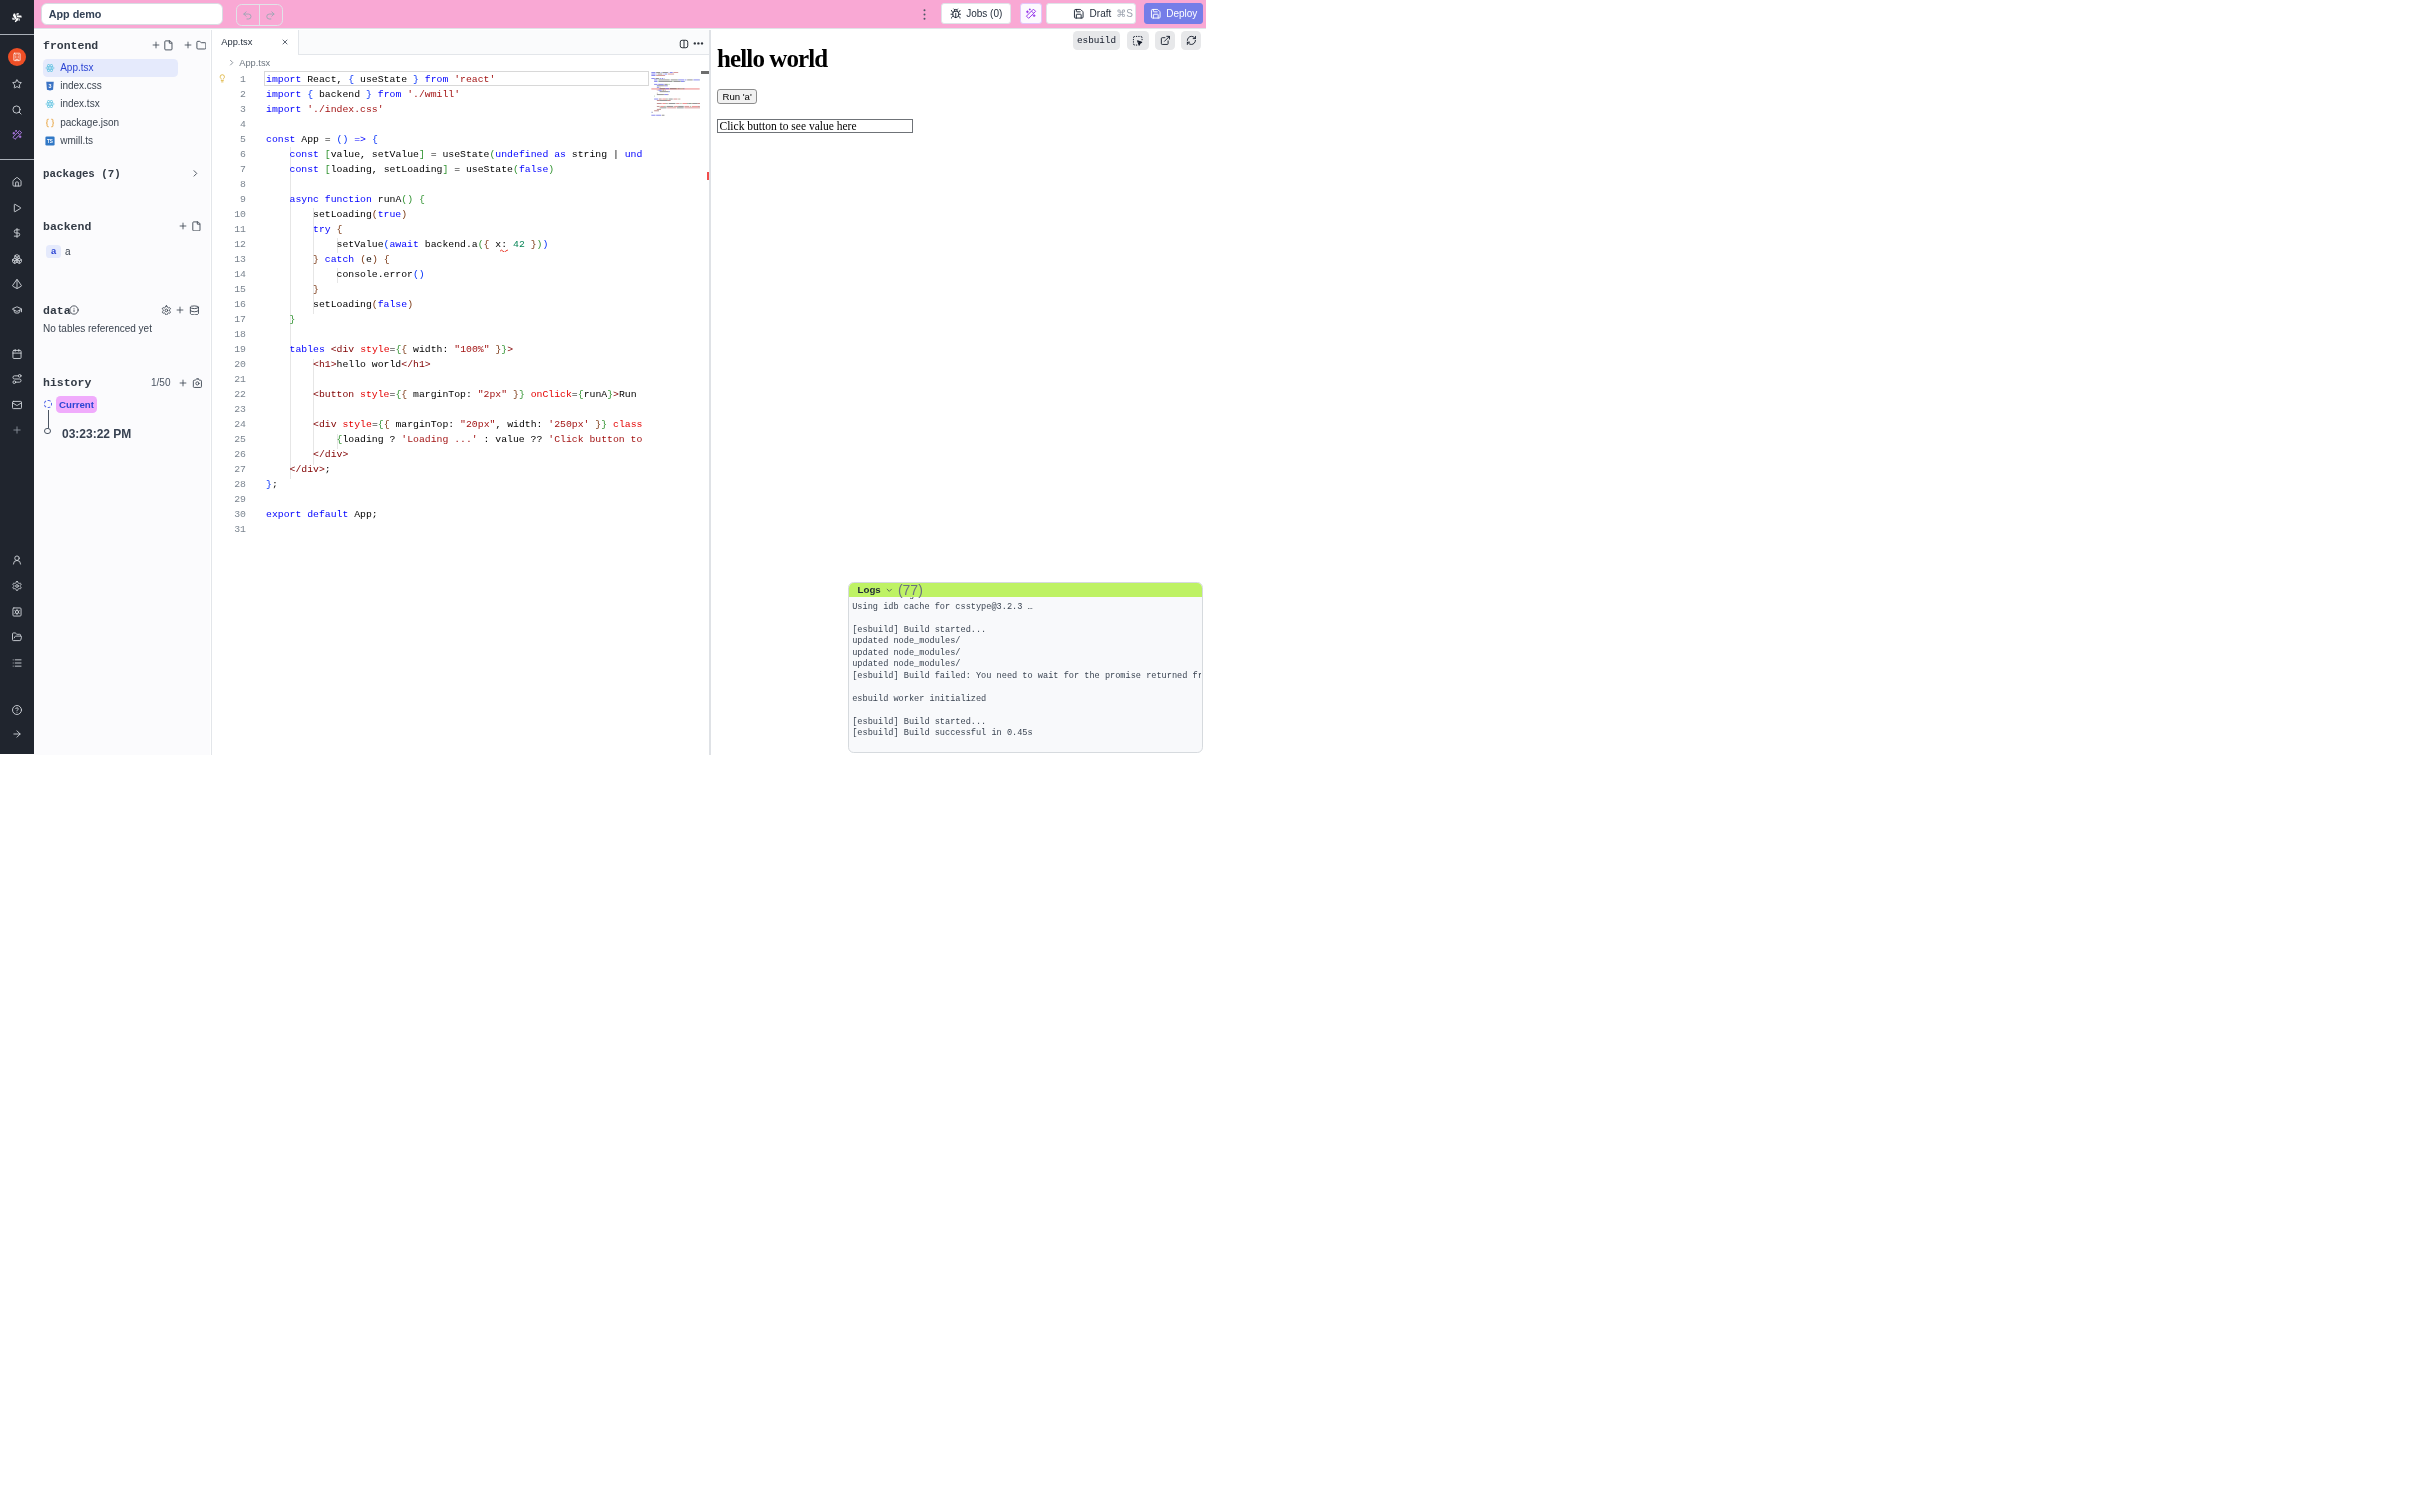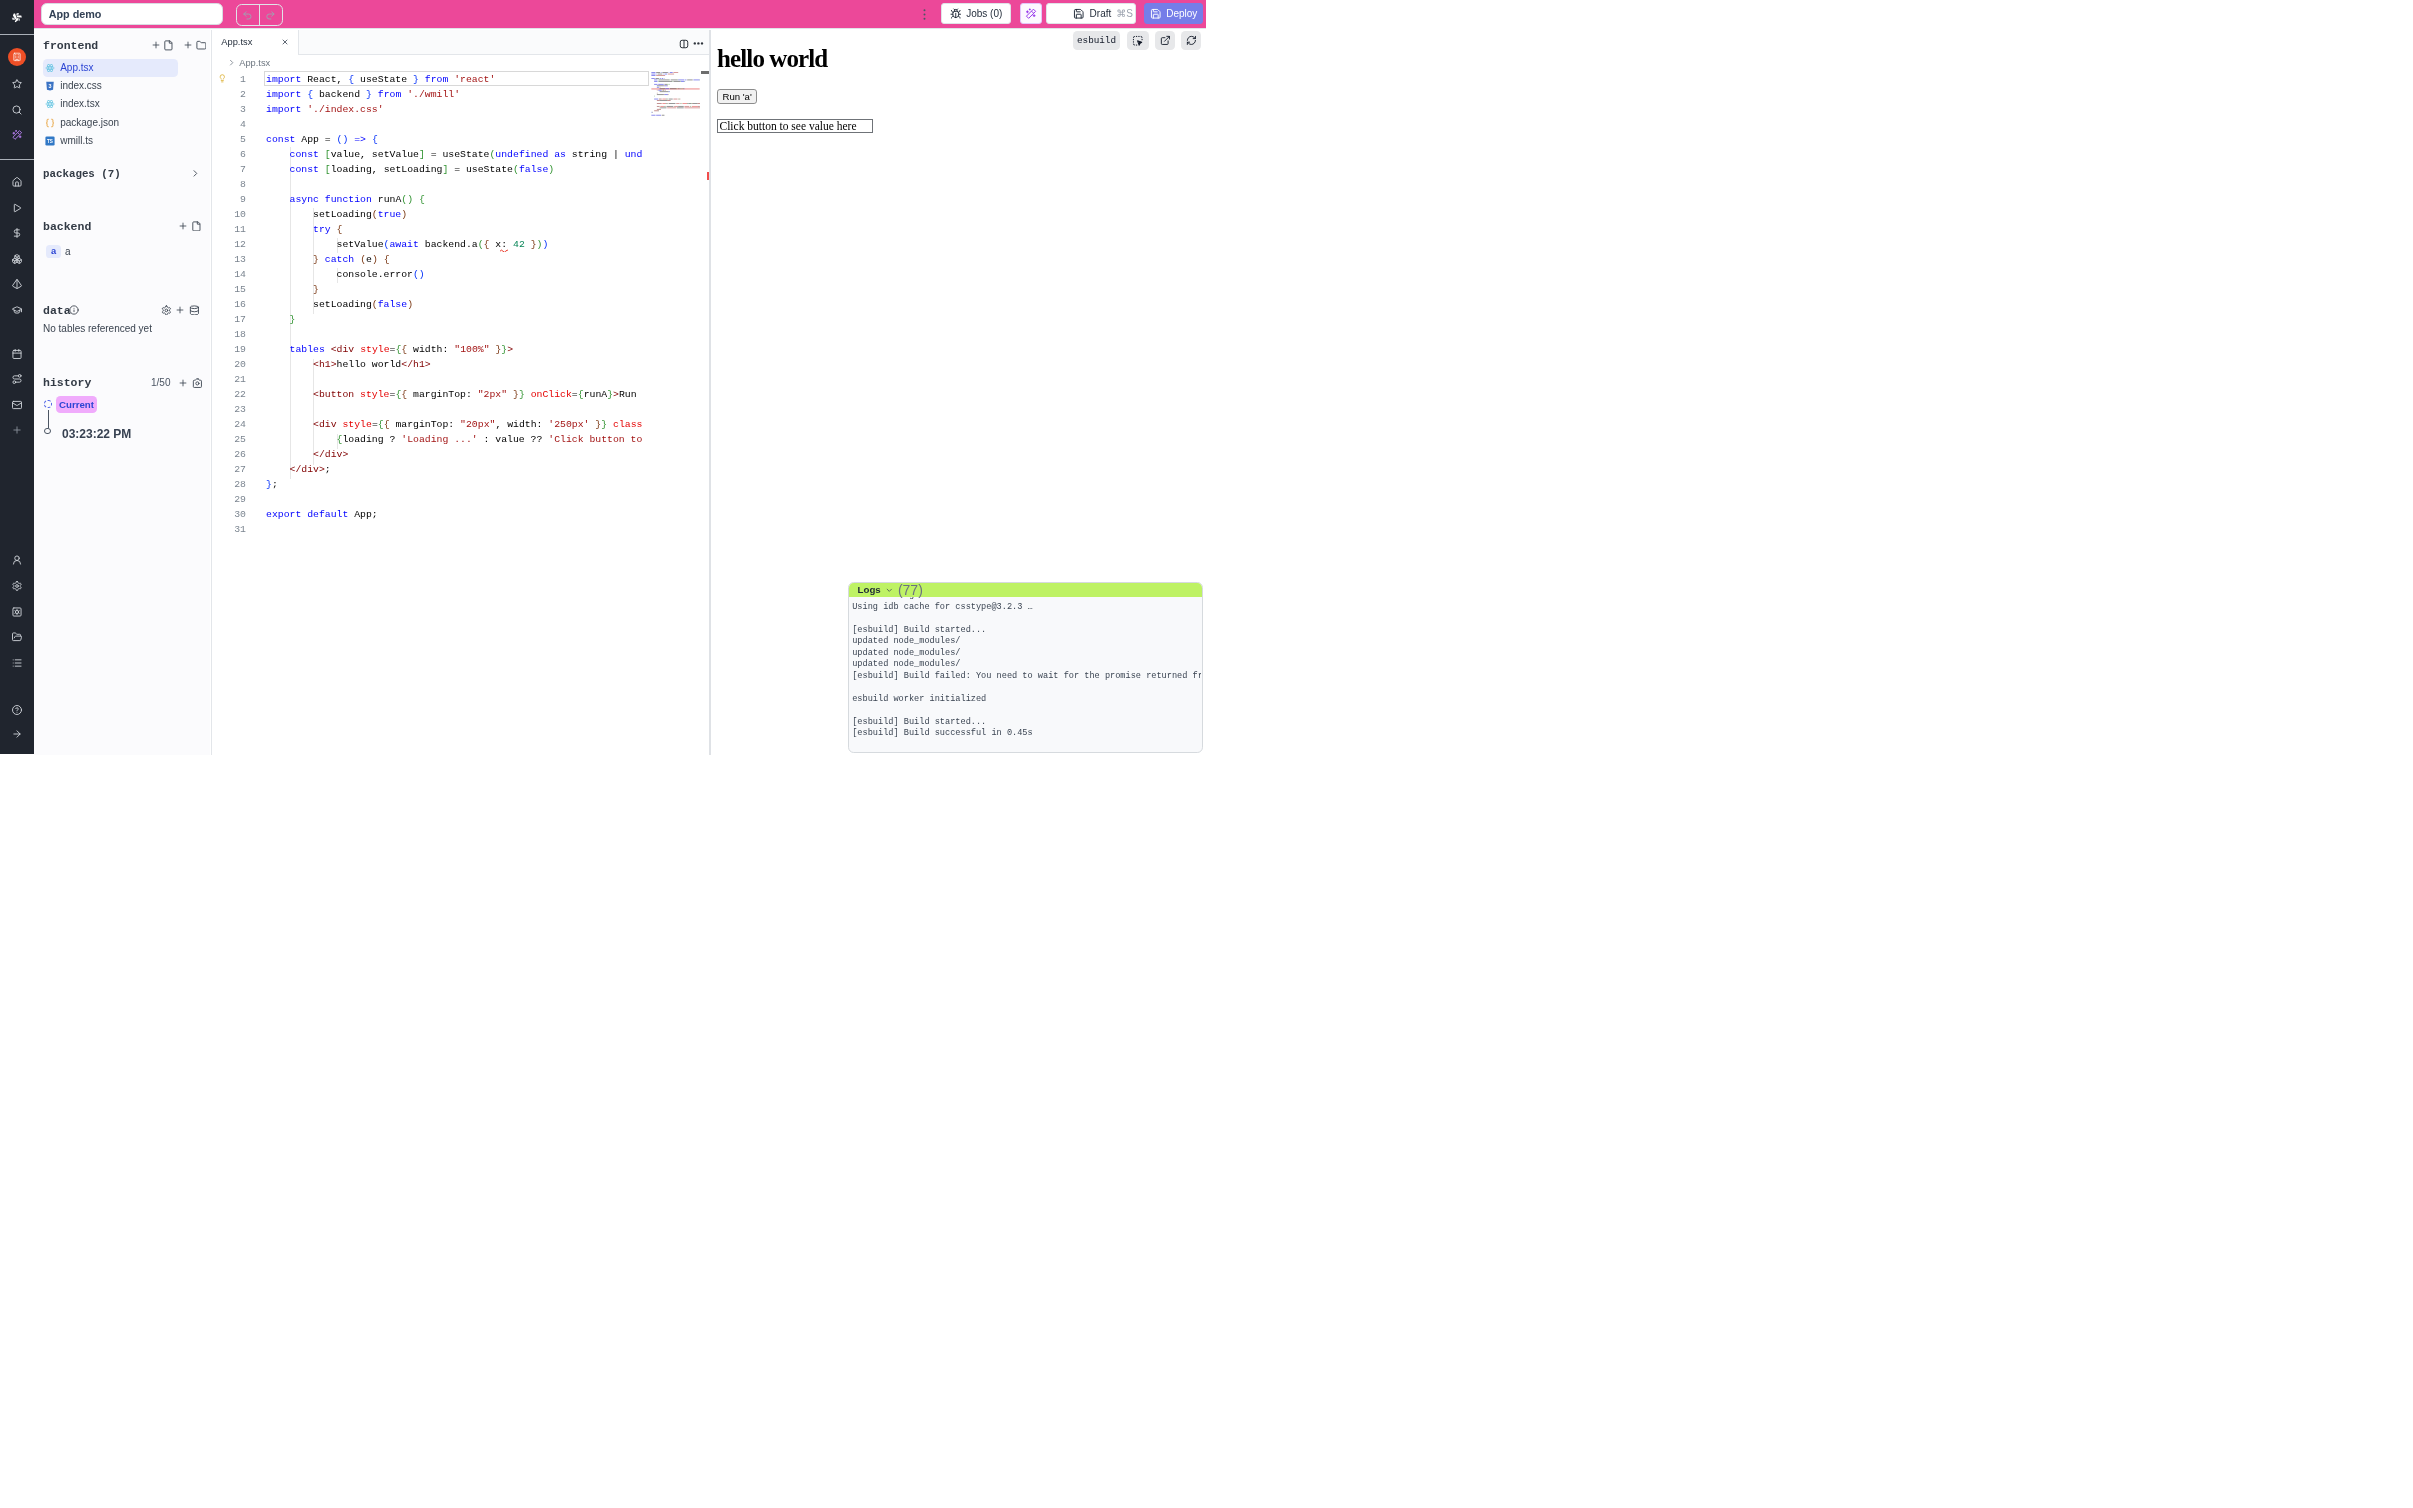--- a/index.html
+++ b/index.html
@@ -8,21 +8,21 @@
   .abs { position:absolute; }
   svg.ic { display:block; }
 
   
   #sidebar { position:absolute; left:0; top:0; width:34px; height:754px; background:#20252e; }
   #sidebar .sep { position:absolute; left:0; width:34px; height:0.7px; background:#aab0b8; }
   .sic { position:absolute; left:50%; transform:translate(-50%,-50%); }
 
   
   #topbar { position:absolute; left:34px; top:0; width:1172px; height:29px;
-    background:#ec4899; border-bottom:0.7px solid #e0e3e8; }
+    background:#f9a8d4; border-bottom:0.7px solid #e0e3e8; }
   #appname { position:absolute; left:6.5px; top:2.9px; width:182px; height:22px; background:#fff;
     border:0.7px solid #d8dce2; border-radius:5.7px; line-height:21px; padding-left:7.2px;
     font-size:10.8px; font-weight:700; color:#334155; }
   #undoredo { position:absolute; left:202px; top:3.6px; width:47px; height:22px;
     border:0.7px solid #e0e3e8; border-radius:5.7px; display:flex; }
   #undoredo div { width:24px; height:21px; display:flex; align-items:center; justify-content:center; }
   #undoredo div:first-child { border-right:0.7px solid #e0e3e8; }
   .tbtn { position:absolute; top:2.9px; height:21.5px; background:#fff; border:0.7px solid #dfe3e8;
     border-radius:3px; display:flex; align-items:center; justify-content:center; gap:5px;
     font-size:10px; font-weight:500; color:#1f2937; }
@@ -65,21 +65,21 @@
   #vdiv { position:absolute; left:709px; top:29.5px; width:2.5px; height:725px; background:#dfe2e6; }
 
   
   #preview { position:absolute; left:711px; top:29.5px; width:495px; height:725px; background:#fff; }
   .chip { position:absolute; background:#e7e8ea; border-radius:4.3px; }
   #hello { position:absolute; left:6.1px; top:15.3px; font-family:"Liberation Serif", serif;
     font-weight:700; font-size:25px; letter-spacing:-0.9px; color:#000; }
   #runbtn { position:absolute; left:6.1px; top:59px; width:40px; height:15px; background:#f1f1f1;
     border:0.7px solid #8c8c8c; border-radius:2.9px; font-size:9.6px; color:#000; text-align:center;
     line-height:13.6px; }
-  #valbox { position:absolute; left:6.1px; top:89px; width:156px; height:14.4px;
+  #valbox { position:absolute; left:6.1px; top:89px; width:196px; height:14.4px;
     border:0.7px solid #6f7378; font-family:"Liberation Serif", serif; font-size:11.5px; color:#000;
     line-height:13px; padding-left:1.4px; white-space:nowrap; overflow:hidden; }
   #logs { position:absolute; left:137px; top:552px; width:355px; height:171px;
     background:#f8f9fb; border:0.7px solid #d6dade; border-radius:5.7px; overflow:hidden; }
   #loglines { position:absolute; left:3.2px; top:7.5px; width:349px;
     font-family:"Liberation Mono", monospace; font-size:8.6px; line-height:11.5px; color:#3a4452;
     white-space:pre; overflow:hidden; }
   #loghead { position:absolute; left:0; top:0; width:100%; height:14.7px; background:#bef264;
     display:flex; align-items:center; padding-left:8.6px; gap:4.3px; font-size:9.7px; }
 </style>

